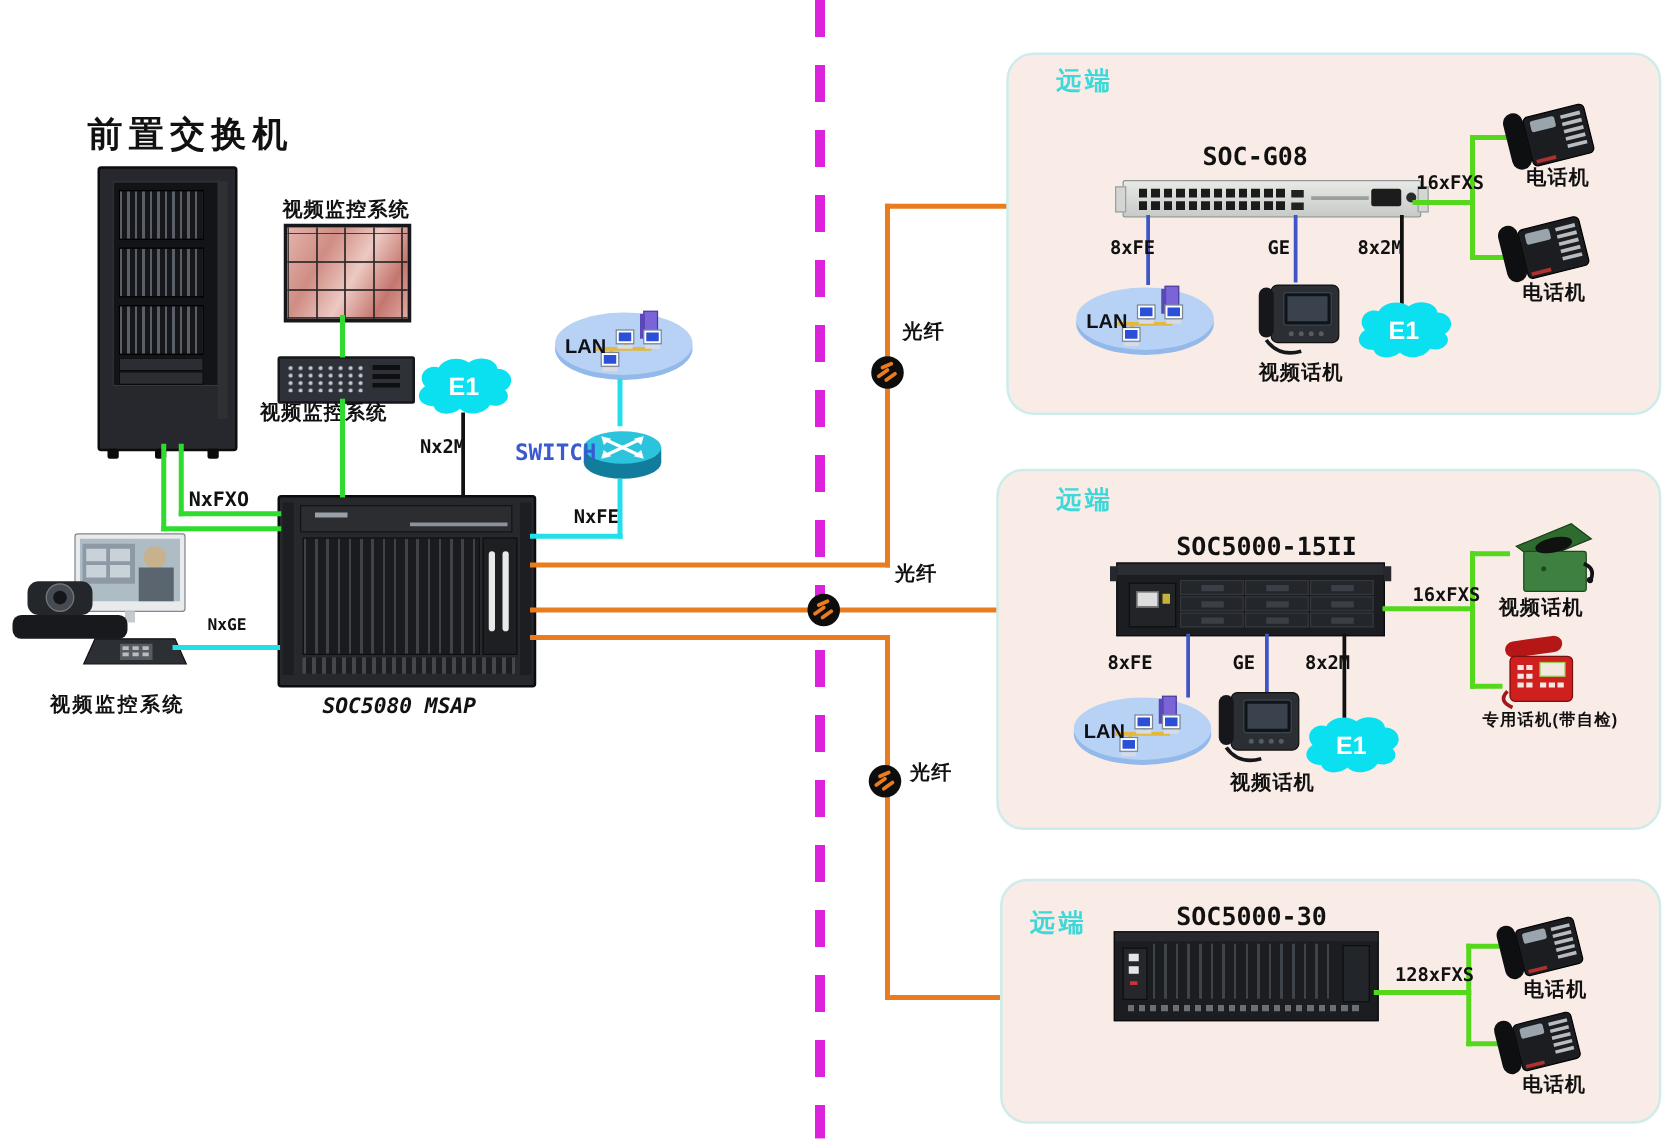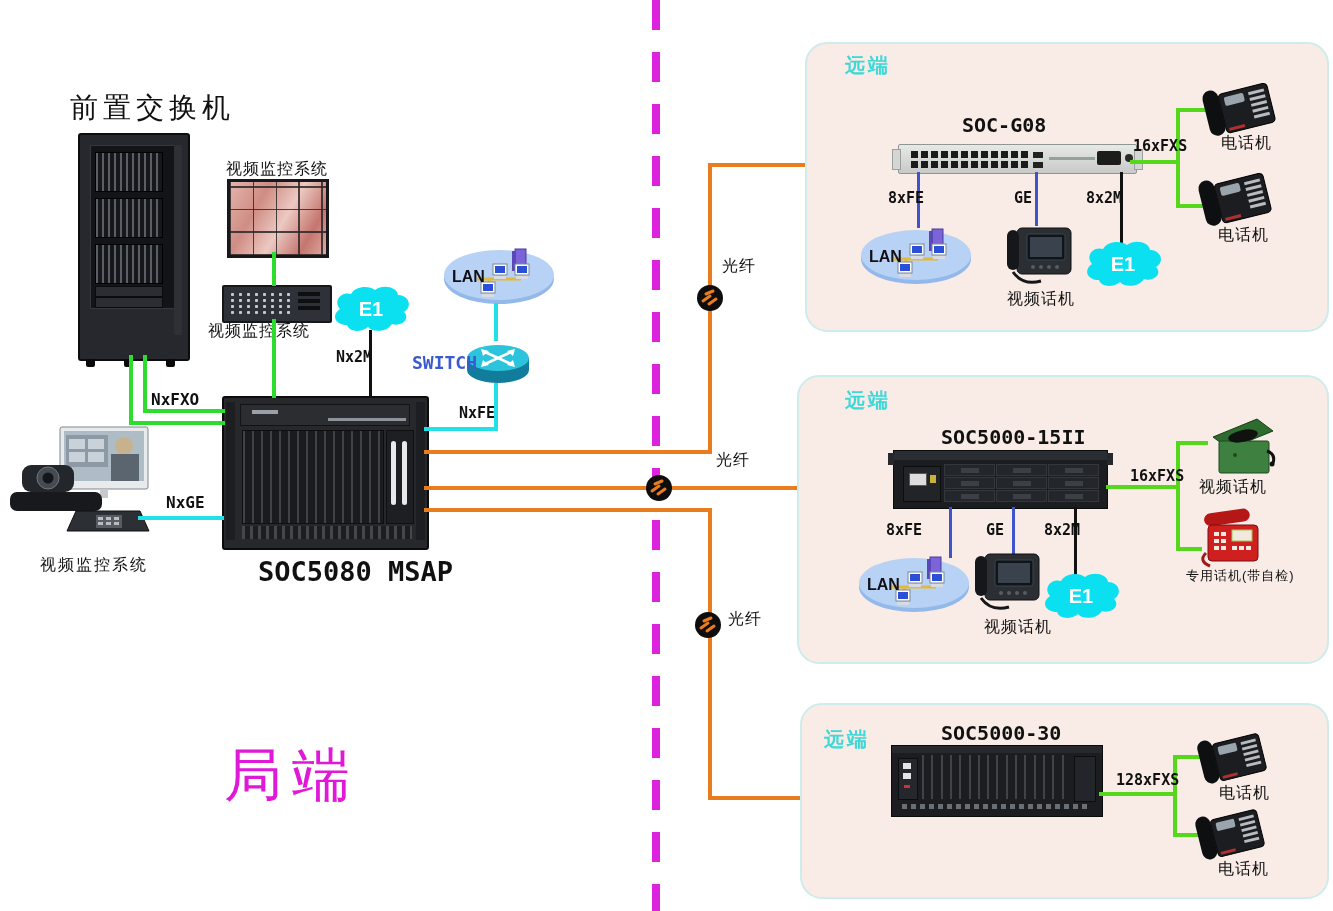--- a/index.html
+++ b/index.html
@@ -1,21 +1,21 @@
 <!DOCTYPE html>
 <html><head>
 <meta charset="utf-8">
 <style>
   html,body{margin:0;padding:0;background:#ffffff;}
   #stage{position:relative;width:1333px;height:911px;background:#fff;overflow:hidden;
          font-family:"Liberation Sans","DejaVu Sans",sans-serif;}
   .abs{position:absolute;}
   .lbl{position:absolute;color:#111;white-space:nowrap;line-height:1.15;}
   .mono{font-family:"DejaVu Sans Mono","Liberation Mono",monospace;font-weight:bold;}
-  .cn{font-weight:normal;letter-spacing:1px;}
+  .cn{font-weight:bold;letter-spacing:1px;}
   .line{position:absolute;}
   .green{background:#2edc2e;}
   .lime{background:#55d81c;}
   .cyan{background:#22dfe8;}
   .blue{background:#3d55c8;}
   .black{background:#111;}
   .orange{background:#e87c1e;}
   .panel{position:absolute;background:#f9ece7;border:2px solid #cdeceb;border-radius:22px;}
   .dashed{position:absolute;left:652px;top:0;width:8px;height:911px;
           background:repeating-linear-gradient(180deg,#dd22dd 0 30px,transparent 30px 52px);}
@@ -147,21 +147,21 @@
     <div class="msap-top"></div>
     <div class="smudge" style="left:28px;top:12px;width:26px;"></div>
     <div class="smudge" style="left:104px;top:20px;width:78px;height:3px;background:#8d939b;"></div>
     <div class="msap-slots"></div>
     <div class="msap-right">
       <div class="handle" style="left:4px;"></div>
       <div class="handle" style="left:15px;"></div>
     </div>
     <div class="msap-bot"></div>
   </div>
-  <div class="lbl mono" style="left:258px;top:556px;font-size:27px;">SOC5080 MSAP</div>
+  <div class="lbl mono" style="left:258px;top:556px;font-size:17px;font-style:italic;">SOC5080 MSAP</div>
 
   <svg style="left:8px;top:425px;" width="145" height="128" viewBox="0 0 145 128">
     <rect x="52" y="2" width="88" height="62" rx="2" fill="#e8eaec" stroke="#808890"></rect>
     <rect x="56" y="6" width="80" height="50" fill="#aebcc6"></rect>
     <rect x="58" y="10" width="42" height="32" fill="#8d9aa5"></rect>
     <rect x="61" y="14" width="16" height="10" fill="#c9d2d8"></rect>
       <rect x="80" y="14" width="16" height="10" fill="#c9d2d8"></rect>
     <rect x="61" y="27" width="16" height="10" fill="#c9d2d8"></rect>
       <rect x="80" y="27" width="16" height="10" fill="#c9d2d8"></rect>
     <circle cx="116" cy="21" r="9" fill="#c8b28e"></circle>
@@ -177,41 +177,40 @@
       <rect x="90" y="92" width="5" height="3"></rect>
         <rect x="98" y="92" width="5" height="3"></rect>
         <rect x="106" y="92" width="5" height="3"></rect>
       <rect x="90" y="97" width="5" height="3"></rect>
         <rect x="98" y="97" width="5" height="3"></rect>
         <rect x="106" y="97" width="5" height="3"></rect>
     </g>
   </svg>
   <div class="lbl cn" style="left:40px;top:556px;font-size:16px;letter-spacing:2px;">视频监控系统</div>
 
-  <div class="lbl cn" style="left:224px;top:742px;font-size:58px;color:#e018d8;letter-spacing:10px;">局端</div>
 
   <div class="line green" style="left:143px;top:355px;width:4px;height:58px;"></div>
   <div class="line green" style="left:143px;top:409px;width:82px;height:4px;"></div>
   <div class="line green" style="left:129px;top:355px;width:4px;height:70px;"></div>
   <div class="line green" style="left:129px;top:421px;width:96px;height:4px;"></div>
   <div class="lbl mono" style="left:151px;top:391px;font-size:16px;">NxFXO</div>
 
   <div class="line green" style="left:272px;top:252px;width:4px;height:34px;"></div>
   <div class="line green" style="left:272px;top:319px;width:4px;height:79px;"></div>
 
   <div class="line black" style="left:369px;top:330px;width:3px;height:68px;"></div>
   <div class="lbl mono" style="left:336px;top:349px;font-size:15px;">Nx2M</div>
 
   <div class="line cyan" style="left:494px;top:303px;width:4px;height:38px;"></div>
   <div class="line cyan" style="left:494px;top:383px;width:4px;height:48px;"></div>
   <div class="line cyan" style="left:424px;top:427px;width:74px;height:4px;"></div>
   <div class="lbl mono" style="left:459px;top:405px;font-size:15px;">NxFE</div>
 
   <div class="line cyan" style="left:138px;top:516px;width:86px;height:4px;"></div>
-  <div class="lbl mono" style="left:166px;top:494px;font-size:16px;">NxGE</div>
+  <div class="lbl mono" style="left:166px;top:494px;font-size:13px;">NxGE</div>
 
   <div class="line orange" style="left:424px;top:450px;width:288px;height:4px;"></div>
   <div class="line orange" style="left:708px;top:163px;width:4px;height:291px;"></div>
   <div class="line orange" style="left:708px;top:163px;width:99px;height:4px;"></div>
   <div class="line orange" style="left:424px;top:486px;width:375px;height:4px;"></div>
   <div class="line orange" style="left:424px;top:508px;width:288px;height:4px;"></div>
   <div class="line orange" style="left:708px;top:508px;width:4px;height:292px;"></div>
   <div class="line orange" style="left:708px;top:796px;width:94px;height:4px;"></div>
 
   <svg style="left:696px;top:284px;" width="28" height="28" viewBox="0 0 28 28">

